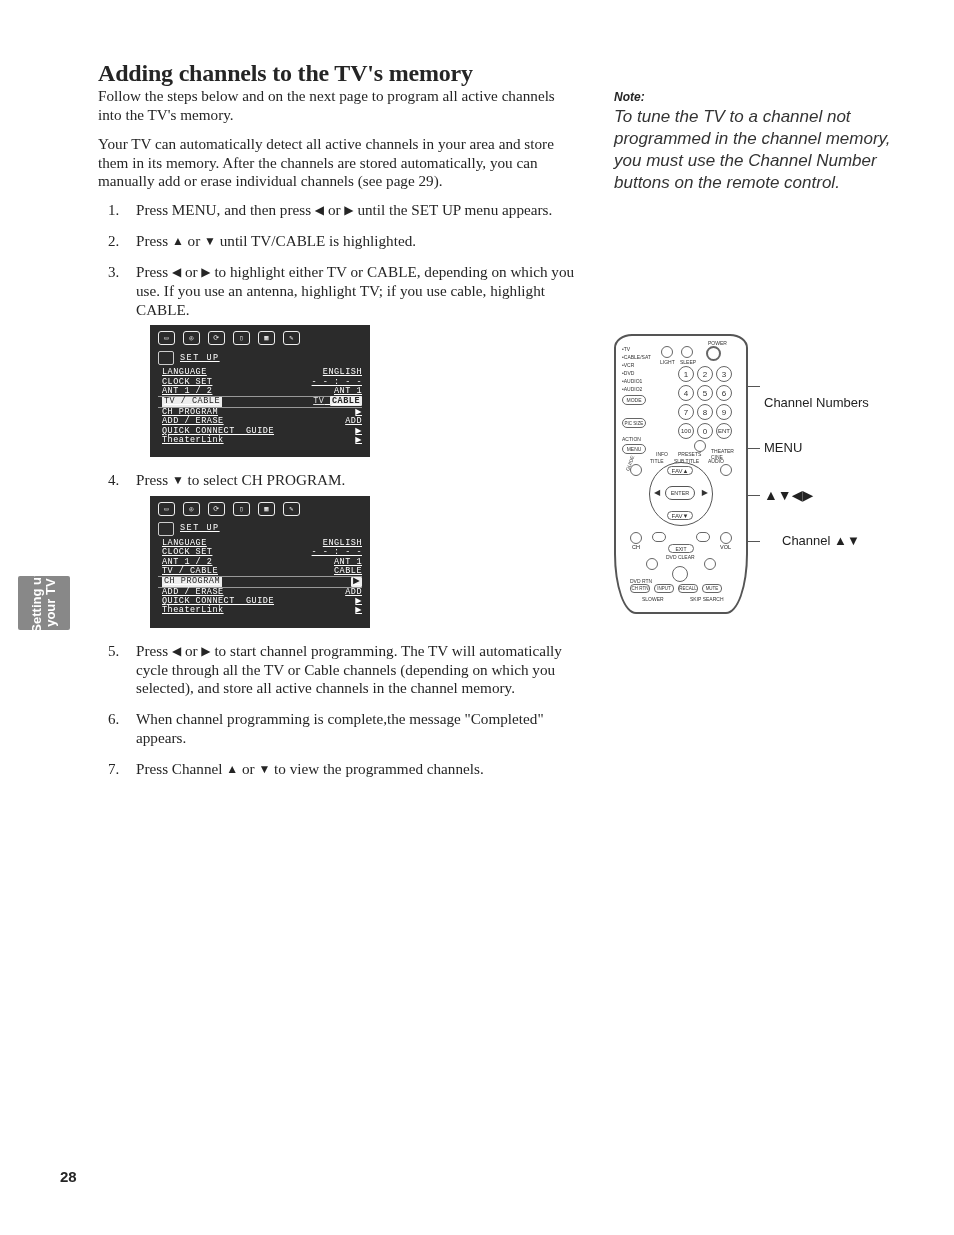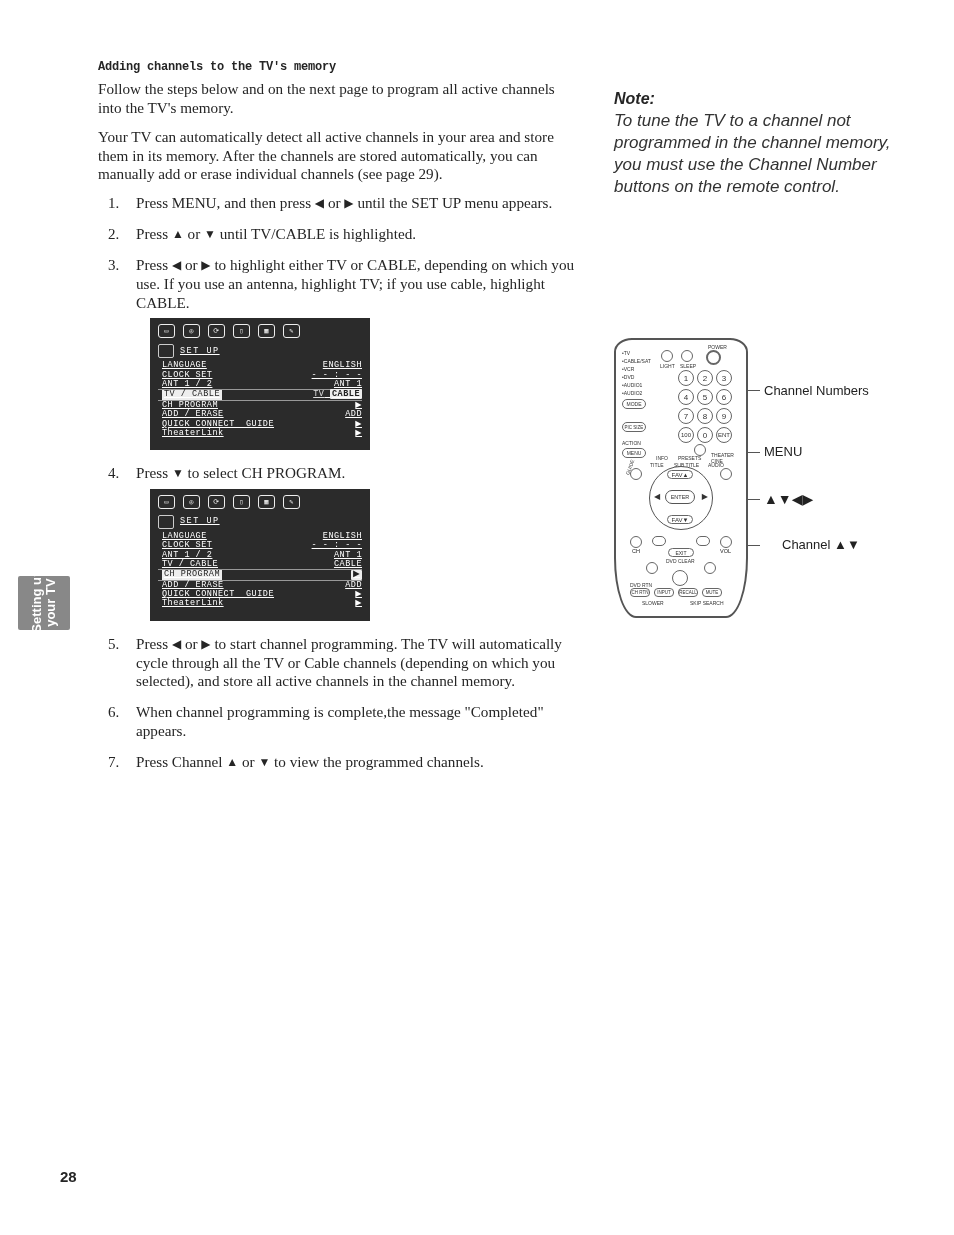--- a/index.html
+++ b/index.html
@@ -19,25 +19,25 @@
   .main-col {
     width: 480px;
     float: left;
   }
   .side-col {
     width: 280px;
     float: right;
     margin-top: 30px;
   }
   h1.section-title {
-    font-family: Liberation Mono, monospace;
+    font-family: Liberation Serif, serif;
     font-weight: 800;
-    font-size: 12px;
+    font-size: 24px;
     letter-spacing: -0.2px;
-    margin-bottom: 6px;
+    margin-bottom: 0;
   }
   h2.subheading {
     font-family: "Helvetica Neue", Helvetica, Arial, sans-serif;
     font-weight: 800;
     font-size: 14.5px;
     margin: 14px 0 4px 0;
   }
   p.body {
     font-size: 15.2px;
     line-height: 1.24;
@@ -67,21 +67,21 @@
     font-size: 15.2px;
     line-height: 1.24;
     margin-top: 8px;
   }
 
   
   .note-head {
     font-family: "Helvetica Neue", Helvetica, Arial, sans-serif;
     font-style: italic;
     font-weight: 700;
-    font-size: 16px;
+    font-size: 12px;
     margin-bottom: 2px;
   }
   .note-body {
     font-family: "Helvetica Neue", Helvetica, Arial, sans-serif;
     font-style: italic;
     font-size: 17px;
     line-height: 1.3;
     color: #333;
   }
 
@@ -324,21 +324,21 @@
       </li>
     </ol>
   </div>
 
   <div class="side-col">
     <div class="note-head">Note:</div>
     <div class="note-body">To tune the TV to a channel not programmed in the channel memory, you must use the Channel Number buttons on the remote control.</div>
 
     <div class="remote-wrap">
 
-      <div class="rem-label-text" style="left:150px; top:46px;">Channel Numbers</div>
+      <div class="rem-label-text" style="left:150px; top:62px;">Channel Numbers</div>
       <div class="lead-line" style="left:110px; top:52px; width:36px;"></div>
 
       <div class="rem-label-text" style="left:150px; top:107px;">MENU</div>
       <div class="lead-line" style="left:98px; top:114px; width:48px;"></div>
 
       <div class="rem-label-text" style="left:150px; top:154px; font-size:14px;">▲▼◀▶</div>
       <div class="lead-line" style="left:116px; top:161px; width:30px;"></div>
 
       <div class="rem-label-text" style="left:168px; top:200px;">Channel ▲▼</div>
       <div class="lead-line" style="left:110px; top:207px; width:36px;"></div>

